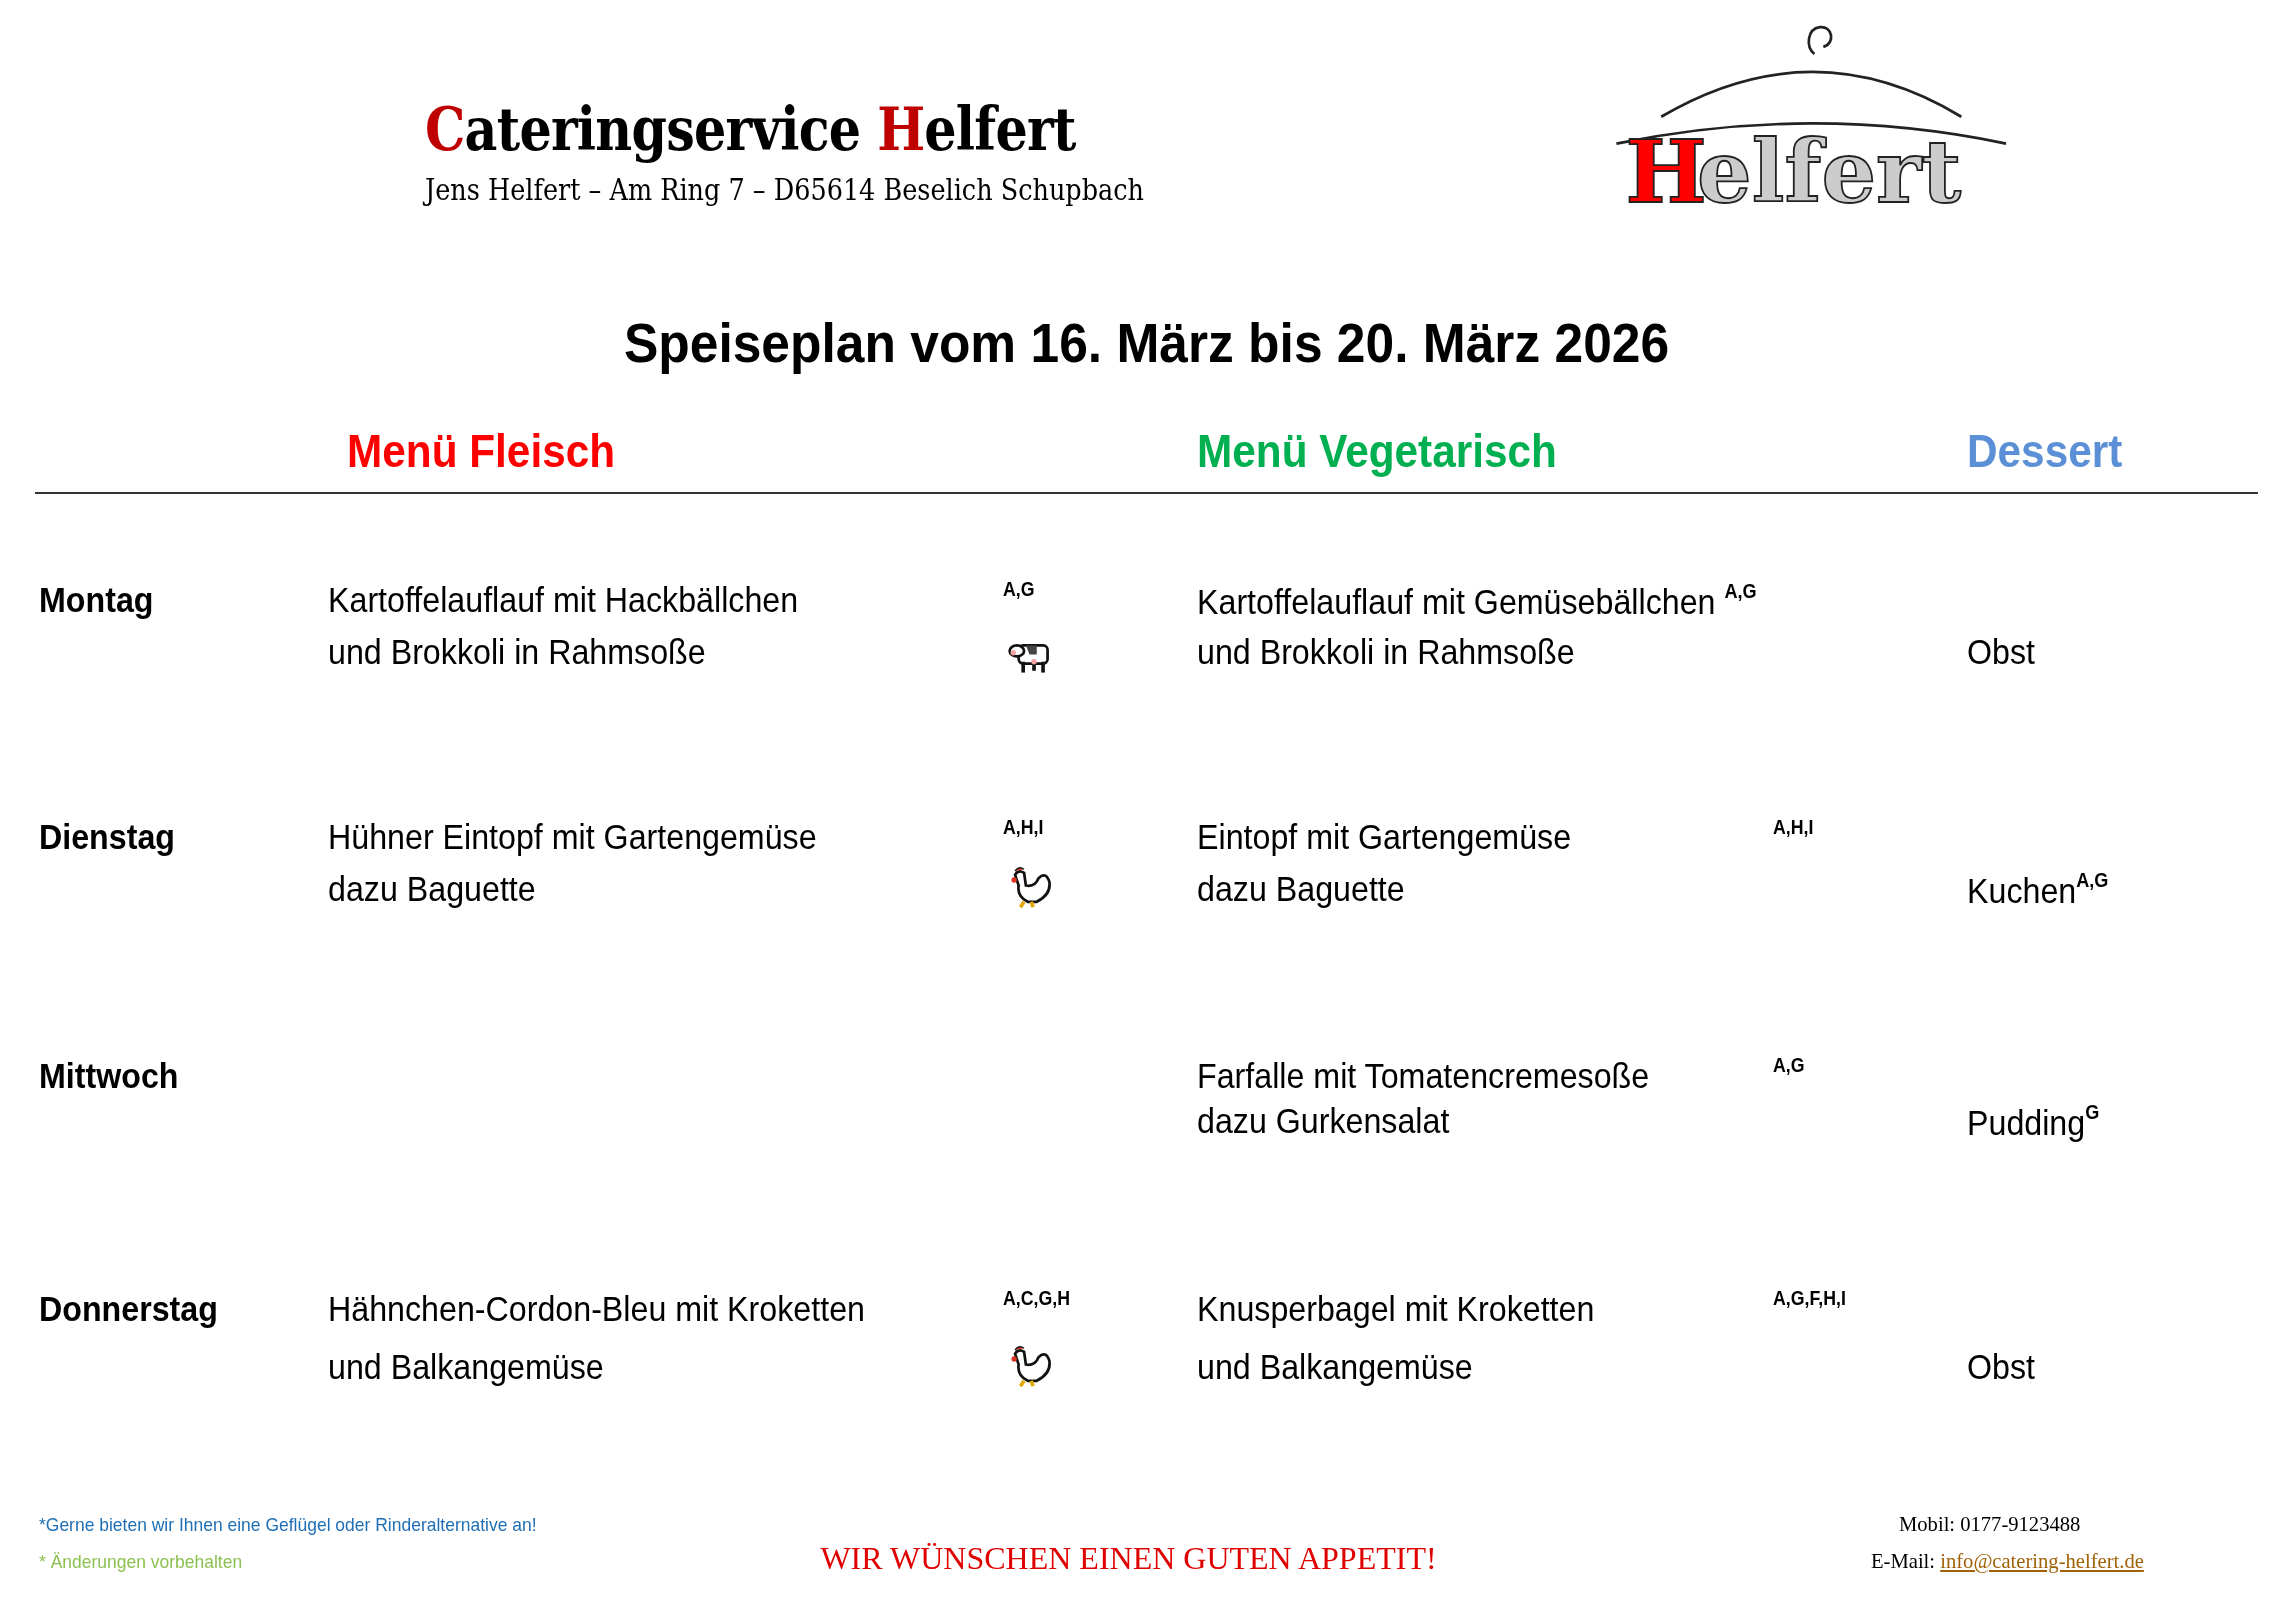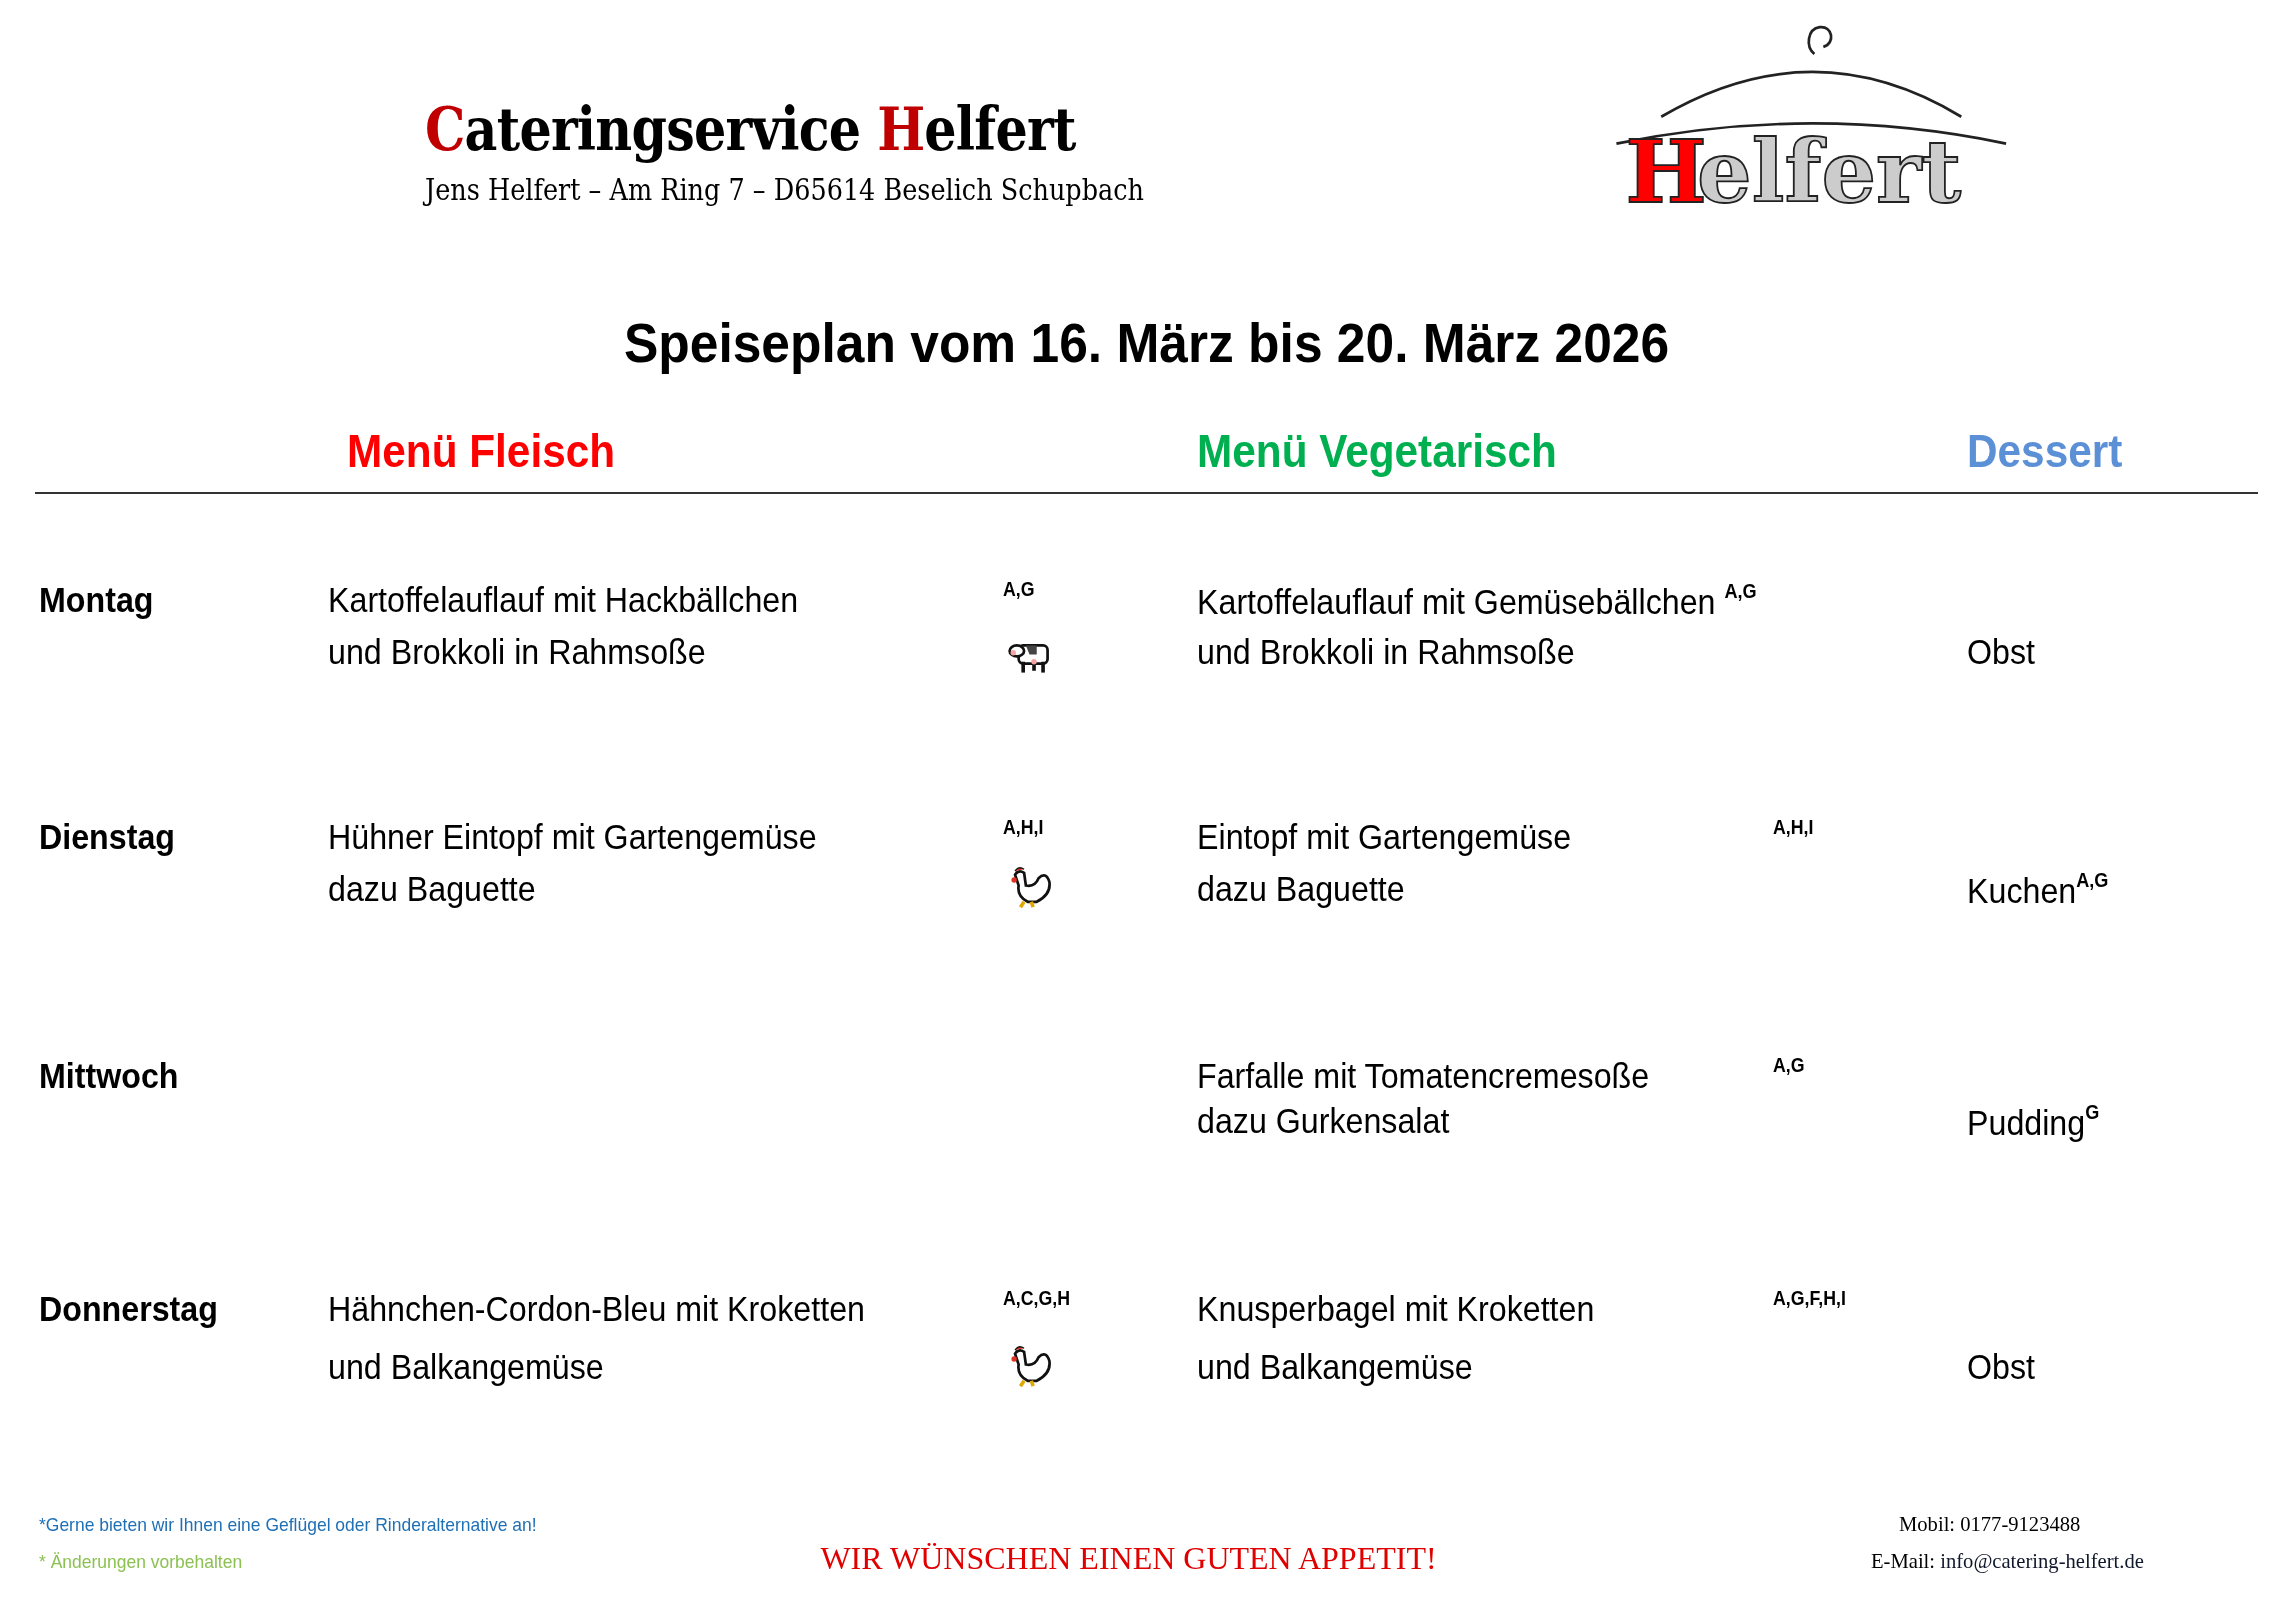--- a/index.html
+++ b/index.html
@@ -13,21 +13,21 @@
   .subhead { top:428px; font-size:46px; font-weight:bold; line-height:1; transform:scaleX(0.92); transform-origin:left top; }
   .rule { left:35px; top:492px; width:2223px; height:1.8px; background:#333; }
   .day { left:39px; font-size:35px; font-weight:bold; line-height:1; transform:scaleX(0.92); transform-origin:left top; }
   .dish { font-size:35px; line-height:1; transform:scaleX(0.92); transform-origin:left top; }
   .sup { font-size:19.7px; font-weight:bold; line-height:1; transform:scaleX(0.9); transform-origin:left top; }
   .sup-inline { font-size:19.7px; font-weight:bold; vertical-align:16px; }
   .icon { width:47px; height:47px; }
   .foot-note { font-size:19px; line-height:1; transform:scaleX(0.92); transform-origin:left top; }
   .appetit { left:0; width:2257px; text-align:center; top:1542px; font-family:"Liberation Serif", serif; font-size:32px; color:#e00000; line-height:1; }
   .contact { left:1871px; font-family:"Liberation Serif", serif; font-size:20.6px; line-height:1; }
-  .contact a { color:#0f172a; }
+  .contact a { color:#a16207; text-decoration:underline; }
 </style>
 </head>
 <body>
 
 <div class="abs company"><span class="cap">C</span><span>ateringservice </span><span class="cap">H</span><span>elfert</span></div>
 <div class="abs address">Jens Helfert – Am Ring 7 – D65614 Beselich Schupbach</div>
 
 <div class="abs logo">
   <svg width="421" height="193" viewBox="0 0 470 215">
     <path d="M65 110 Q 235 10 400 110" fill="none" stroke="#222" stroke-width="3"></path>

